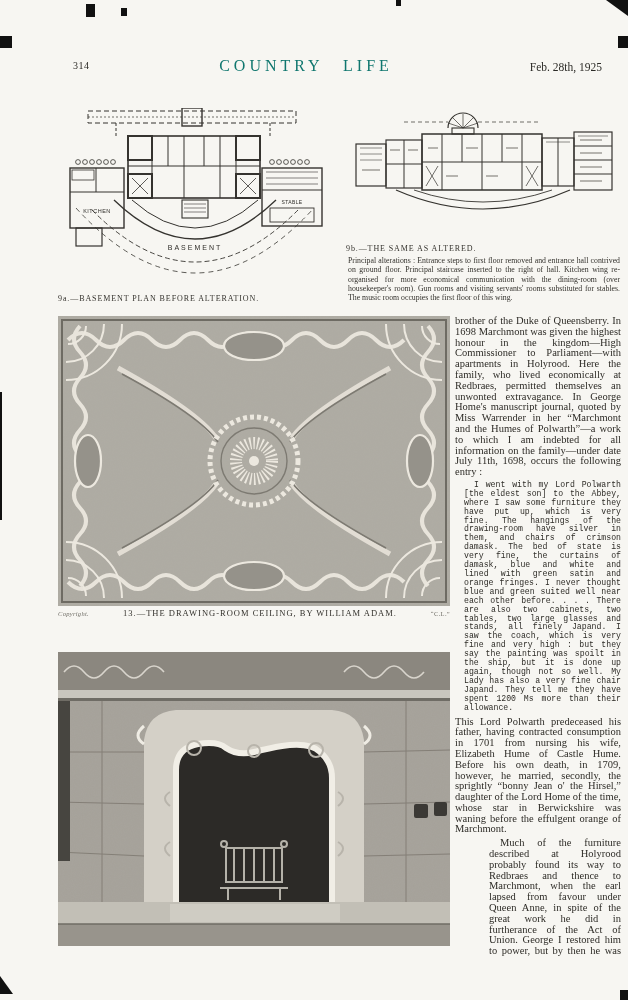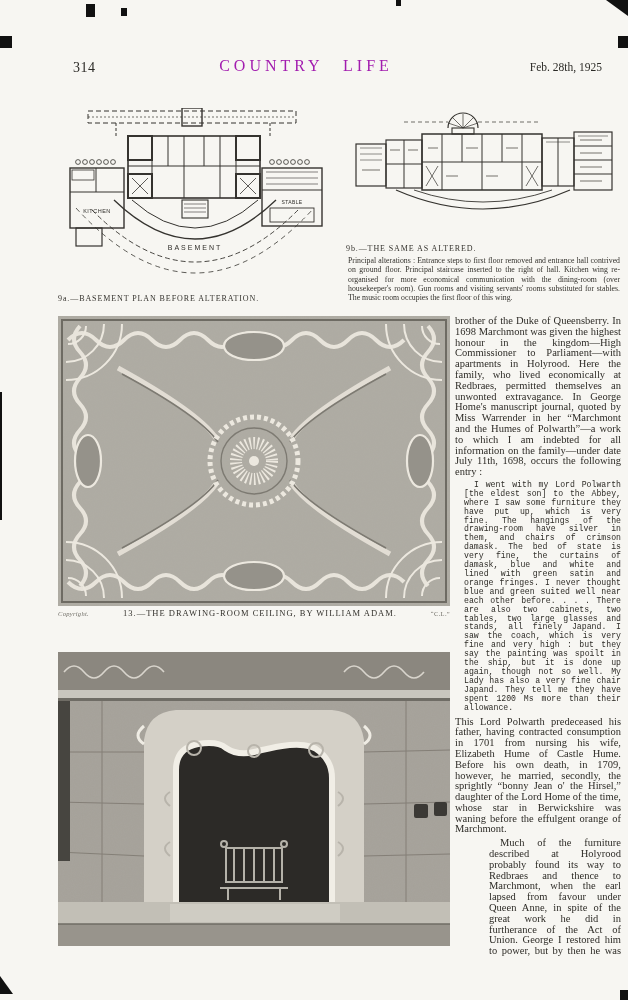--- a/index.html
+++ b/index.html
@@ -1,22 +1,22 @@
 <!DOCTYPE html>
 <html><head>
 <meta charset="utf-8">
 <style>
   html,body{margin:0;padding:0;background:#e9e7e2;}
   .page{position:relative;width:628px;height:1000px;background:#f7f6f2;overflow:hidden;
         font-family:"Liberation Serif",serif;color:#2b2a26;}
   .abs{position:absolute;}
   .mark{position:absolute;background:#111;}
   
-  .pagenum{left:73px;top:60px;font-size:14px;letter-spacing:.5px;}
-  .masthead{left:0;right:16px;top:57px;text-align:center;font-size:16px;letter-spacing:4px;word-spacing:12px;color:#a21caf;}
+  .pagenum{left:73px;top:60px;font-size:10px;letter-spacing:.5px;}
+  .masthead{left:0;right:16px;top:57px;text-align:center;font-size:16px;letter-spacing:4px;word-spacing:12px;color:#0f766e;}
   .issuedate{right:26px;top:61px;font-size:11.5px;}
   
   .cap{font-size:8px;letter-spacing:.9px;text-align:left;color:#35332e;white-space:nowrap;}
   .note{font-size:7.8px;line-height:9.3px;text-align:justify;color:#33312c;}
   
   .article{left:455px;top:316px;width:166px;height:640px;overflow:hidden;
            font-size:10.5px;line-height:10.8px;text-align:justify;color:#2e2c27;}
   .article p{margin:0 0 3px 0;}
   .article p.ind{text-indent:11px;margin-left:34px;}
   .article .quote{font-size:8.2px;line-height:8.9px;margin:3px 0 4px 9px;text-indent:10px;font-family:Liberation Mono, monospace;}

